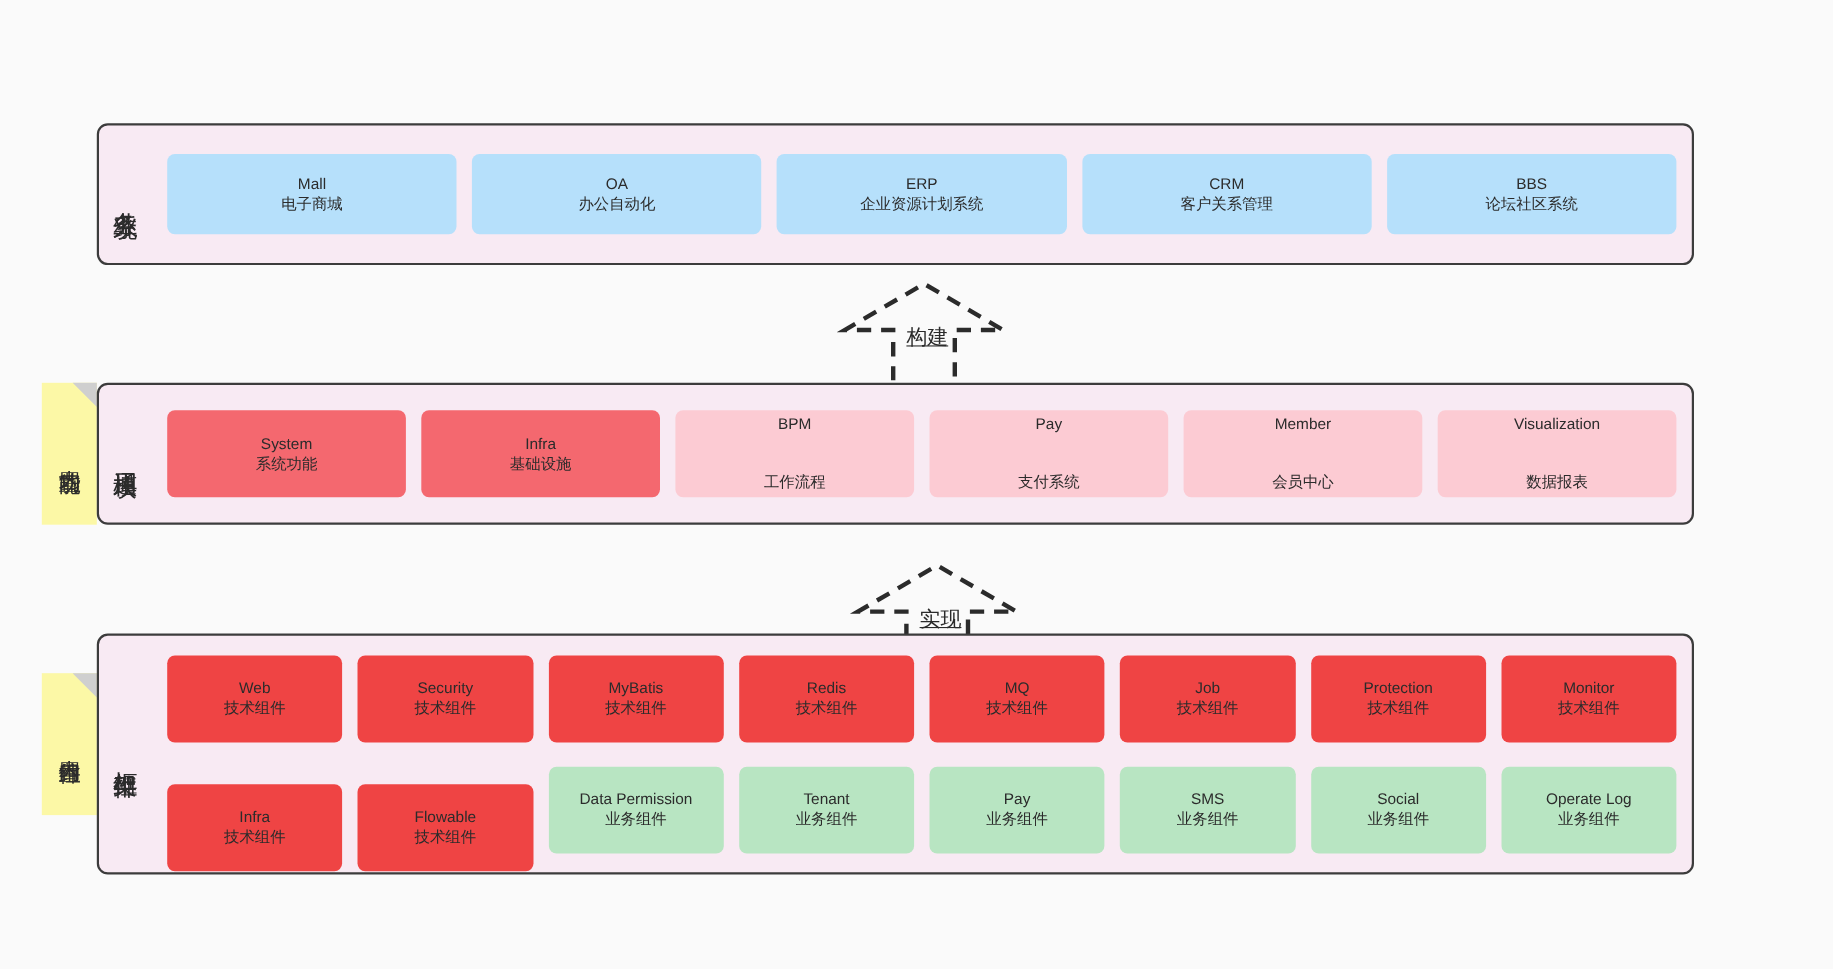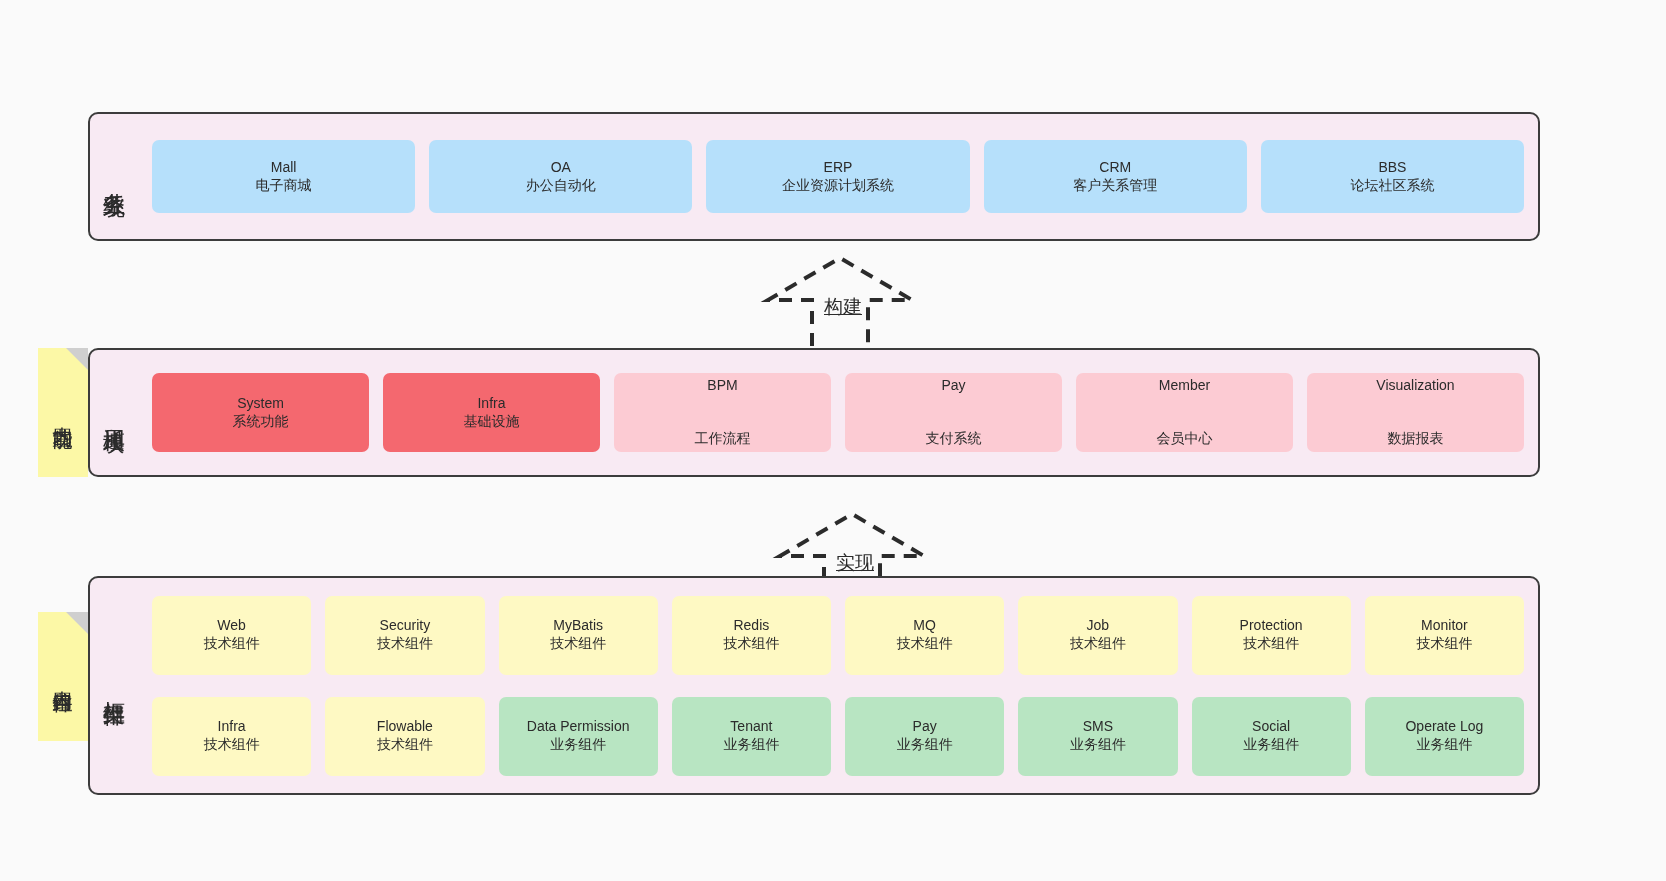--- a/index.html
+++ b/index.html
@@ -81,21 +81,21 @@
     line-height: 1.28;
     color: #2b2b2b;
     padding: 4px 6px;
   }
   .card .en { display: block; }
   .card .cn { display: block; }
 
   .card.blue      { background: #B6E0FB; }
   .card.red       { background: #F4686F; }
   .card.pinklight { background: #FCCBD3; justify-content: space-between; }
-  .card.green     { background: #fef9c3; }
+  .card.green     { background: #ef4444; margin-top: 16px; }
   .card.greenlight{ background: #B8E5C2; }
 
   
   #layer-business {
     left: 88px;
     top: 112px;
     width: 1452px;
     height: 129px;
   }
   #layer-business .card { height: 73px; }

